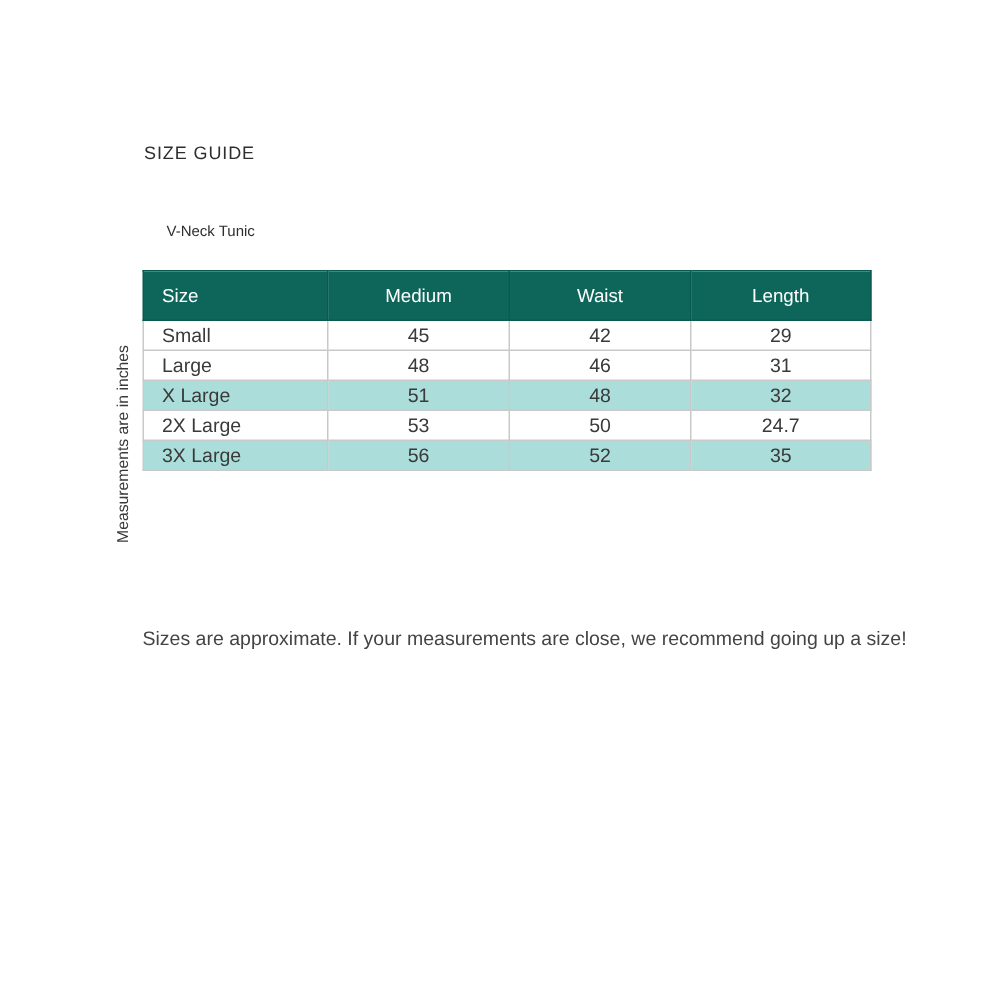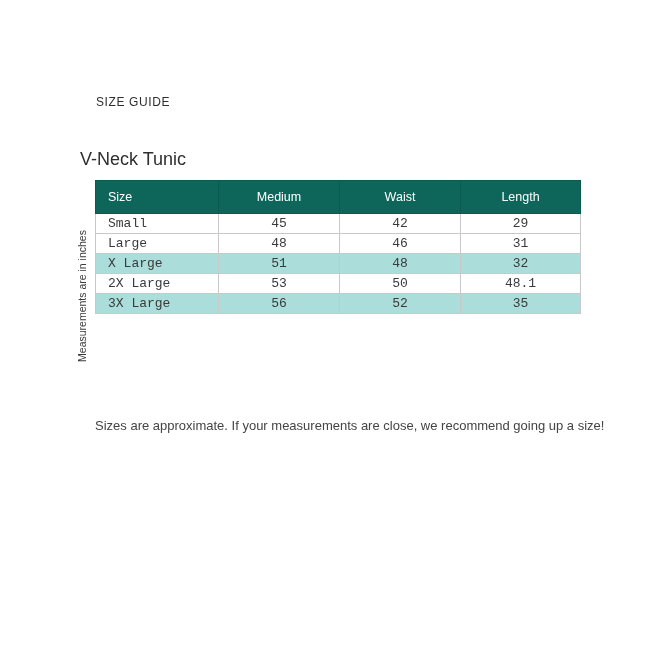--- a/index.html
+++ b/index.html
@@ -24,22 +24,22 @@
   .page-title{
     position:absolute;
     left:96px; top:95px;
     font-size:12px;
     font-weight:400;
     letter-spacing:0.6px;
     color:var(--title-text);
   }
   .product-title{
     position:absolute;
-    left:80px; top:149px;
-    font-size:18px;
+    left:111px; top:149px;
+    font-size:10px;
     font-weight:400;
     color:var(--title-text);
   }
   .side-note{
     position:absolute;
     left:82px; top:296px;
     transform:translate(-50%,-50%) rotate(-90deg);
     white-space:nowrap;
     font-size:10.5px;
     color:var(--text);
@@ -69,21 +69,20 @@
   .size-table th.first{
     text-align:left;
     padding-left:12px;
   }
   .size-table td{
     height:20px;
     border:1px solid var(--border);
     background:var(--row-bg);
     text-align:center;
     color:var(--text);
-    font-family:Liberation Mono, monospace;
   }
   .size-table td.first{
     text-align:left;
     padding-left:12px;
   }
   .size-table tr.alt td{
     background:var(--row-alt-bg);
   }
   .footnote{
     position:absolute;
@@ -130,21 +129,21 @@
     <tr class="alt">
       <td class="first">X Large</td>
       <td>51</td>
       <td>48</td>
       <td>32</td>
     </tr>
     <tr>
       <td class="first">2X Large</td>
       <td>53</td>
       <td>50</td>
-      <td>48.1</td>
+      <td>24.7</td>
     </tr>
     <tr class="alt">
       <td class="first">3X Large</td>
       <td>56</td>
       <td>52</td>
       <td>35</td>
     </tr>
   </tbody>
 </table>
 

